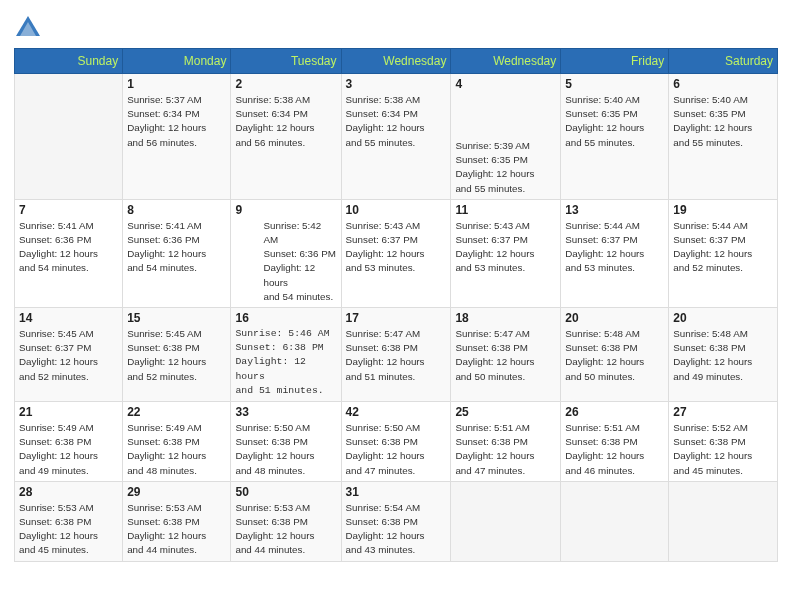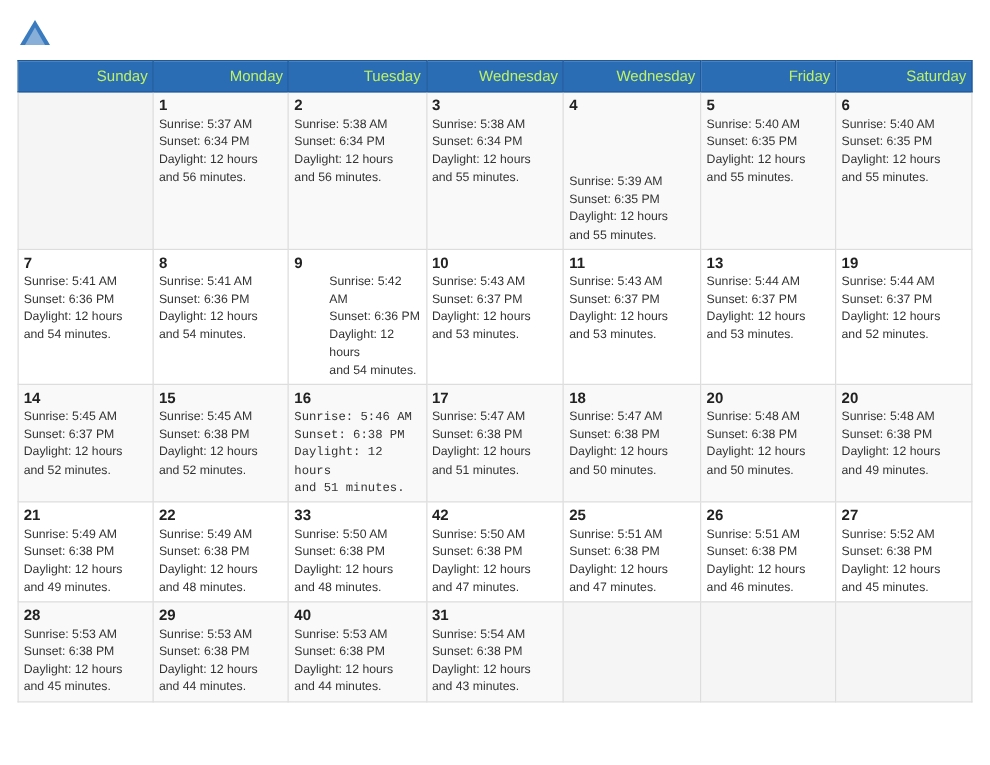--- a/index.html
+++ b/index.html
@@ -342,21 +342,21 @@
 and 45 minutes.</div>
           </td>
           <td>
             <span class="day-number">29</span>
             <div class="day-info" style="white-space: pre-line;">Sunrise: 5:53 AM
 Sunset: 6:38 PM
 Daylight: 12 hours
 and 44 minutes.</div>
           </td>
           <td>
-            <span class="day-number">40</span>
+            <span class="day-number">50</span>
             <div class="day-info" style="white-space: pre-line;">Sunrise: 5:53 AM
 Sunset: 6:38 PM
 Daylight: 12 hours
 and 44 minutes.</div>
           </td>
           <td>
             <span class="day-number">31</span>
             <div class="day-info" style="white-space: pre-line;">Sunrise: 5:54 AM
 Sunset: 6:38 PM
 Daylight: 12 hours

